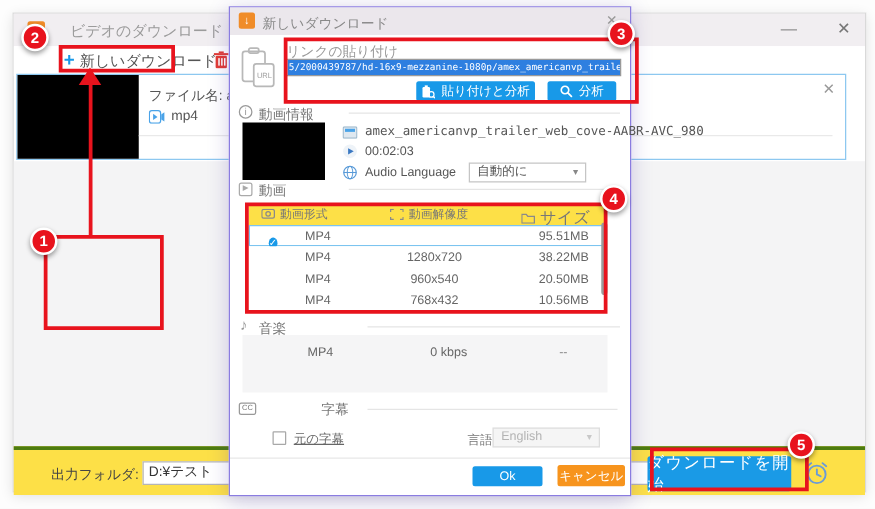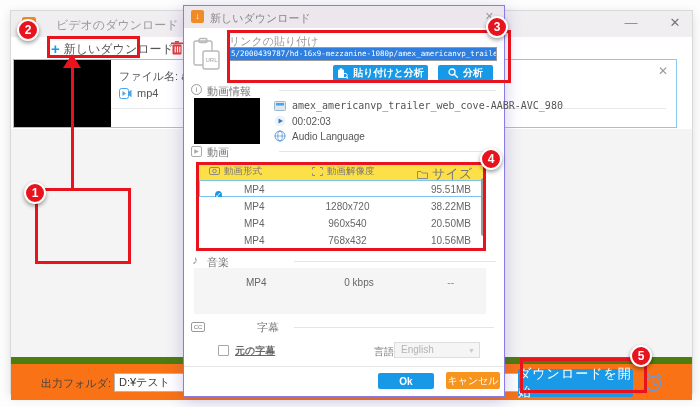--- a/index.html
+++ b/index.html
@@ -39,21 +39,21 @@
   .row-close{right:8px;top:4px;font-size:12px;color:#999;}
 
   .content-bg{left:0;top:118px;right:0;height:228px;background:#f4f4f5;}
   .dl-card{
     left:14px;top:170px;width:124px;height:104px;
     background:#fbfbfc;border:1px solid #8d86ea;box-sizing:border-box;
   }
   .dl-card .film{left:43px;top:20px;}
   .dl-card .card-label{left:0;top:66px;width:100%;text-align:center;font-size:12px;color:#f59a3c;letter-spacing:1px;}
 
-  .bottom-bar{left:0;top:346px;right:0;height:36px;background:#f97316;border-top:7px solid #4d7c0f;}
+  .bottom-bar{left:0;top:346px;right:0;height:36px;background:#fde047;border-top:3px solid #4d7c0f;}
   .out-label{left:30px;top:12px;font-size:11px;color:#444;white-space:nowrap;}
   .out-input{
     left:103px;top:9px;width:402px;height:17px;background:#fff;border:1px solid #b5b5b5;
     font-size:11px;color:#333;line-height:17px;padding:0 4px;white-space:nowrap;overflow:hidden;
   }
   .start-btn{
     left:507px;top:5px;width:115px;height:28px;background:#1a9ae6;border-radius:2px;
     color:#fff;font-size:13px;display:flex;align-items:center;justify-content:center;letter-spacing:1px;cursor:pointer;
   }
   .clock{left:632px;top:8px;}
@@ -70,21 +70,21 @@
   .modal-title{left:26px;top:5px;font-size:11px;color:#888;white-space:nowrap;}
   .modal-close{right:10px;top:4px;font-size:11px;color:#999;}
 
   .clip-icon{left:7px;top:31px;}
   .link-label{left:45px;top:28px;font-size:11px;color:#9a9a9a;white-space:nowrap;}
   .url-input{
     left:45px;top:41px;width:268px;height:14px;border:1px solid #9a9a9a;background:#fff;
     box-sizing:border-box;overflow:hidden;
   }
   .url-sel{display:block;height:12px;background:#2e7fe0;color:#fff;font-size:7.5px;line-height:12px;white-space:nowrap;padding:0 1px;}
-  .blue-btn{background:#1899e8;color:#fff;border-radius:2px;display:flex;align-items:center;justify-content:center;gap:5px;cursor:pointer;font-weight:bold;}
+  .blue-btn{background:#1899e8;color:#fff;border-radius:2px;display:flex;align-items:center;justify-content:center;gap:5px;cursor:pointer;}
   .paste-btn{left:149px;top:59px;width:95px;height:16px;font-size:10px;}
   .analyze-btn{left:254px;top:59px;width:55px;height:16px;font-size:10px;}
 
   .sec-icon{width:11px;height:11px;border:1px solid #999;border-radius:50%;box-sizing:border-box;
     color:#999;font-size:8px;line-height:9px;text-align:center;}
   .sec-sq{width:11px;height:11px;border:1px solid #aaa;border-radius:2px;box-sizing:border-box;
     color:#aaa;font-size:6px;line-height:9px;text-align:center;}
   .sec-label{font-size:11px;color:#777;white-space:nowrap;}
   .sec-line{height:1px;background:#e5e5e5;}
 
@@ -257,20 +257,24 @@
     </svg>
     <span>00:02:03</span>
   </div>
   <div class="abs vaudio-row">
     <svg width="12" height="12" viewBox="0 0 12 12">
       <circle cx="6" cy="6" r="5" fill="none" stroke="#5a9bd8" stroke-width="1"></circle>
       <ellipse cx="6" cy="6" rx="2.2" ry="5" fill="none" stroke="#5a9bd8" stroke-width="0.8"></ellipse>
       <path d="M1 6 H11" stroke="#5a9bd8" stroke-width="0.8"></path>
     </svg>
     <span>Audio Language</span>
+    <div class="dropdown" style="margin-left:4px;">
+      <span>自動的に</span>
+      <span class="arr">▼</span>
+    </div>
   </div>
 
   <div class="abs sec-sq" style="left:7px;top:140px;">▶</div>
   <div class="abs sec-label" style="left:23px;top:139px;text-align:center;">動画</div>
   <div class="abs sec-line" style="left:95px;top:145px;width:217px;"></div>
 
   <div class="abs vtable">
     <div class="thead">
       <div class="h1">
         <svg width="11" height="9" viewBox="0 0 11 9">
@@ -325,21 +329,21 @@
     <span class="c-radio"><span class="radio-dot"></span></span>
     <span class="c-fmt">MP4</span>
     <span class="c-br">0 kbps</span>
     <span class="c-sz">--</span>
   </div>
 
   <div class="abs" style="left:7px;top:316px;width:14px;height:10px;border:1px solid #999;border-radius:2px;box-sizing:border-box;font-size:6px;line-height:8px;text-align:center;color:#777;">CC</div>
   <div class="abs sec-label" style="left:25px;top:314px;margin-left:48px;">字幕</div>
   <div class="abs sec-line" style="left:110px;top:321px;width:200px;"></div>
   <div class="abs cb" style="left:34px;top:339px;"></div>
-  <div class="abs orig-sub" style="left:51px;top:338px;font-weight:bold;">元の字幕</div>
+  <div class="abs orig-sub" style="left:51px;top:338px;">元の字幕</div>
   <div class="abs lang-label" style="left:190px;top:339px;">言語</div>
   <div class="abs dropdown disabled" style="left:210px;top:336px;width:86px;">
     <span>English</span>
     <span class="arr">▼</span>
   </div>
 
   <div class="abs modal-footer-line"></div>
   <div class="abs blue-btn ok-btn">Ok</div>
   <div class="abs cancel-btn">キャンセル</div>
 </div>

